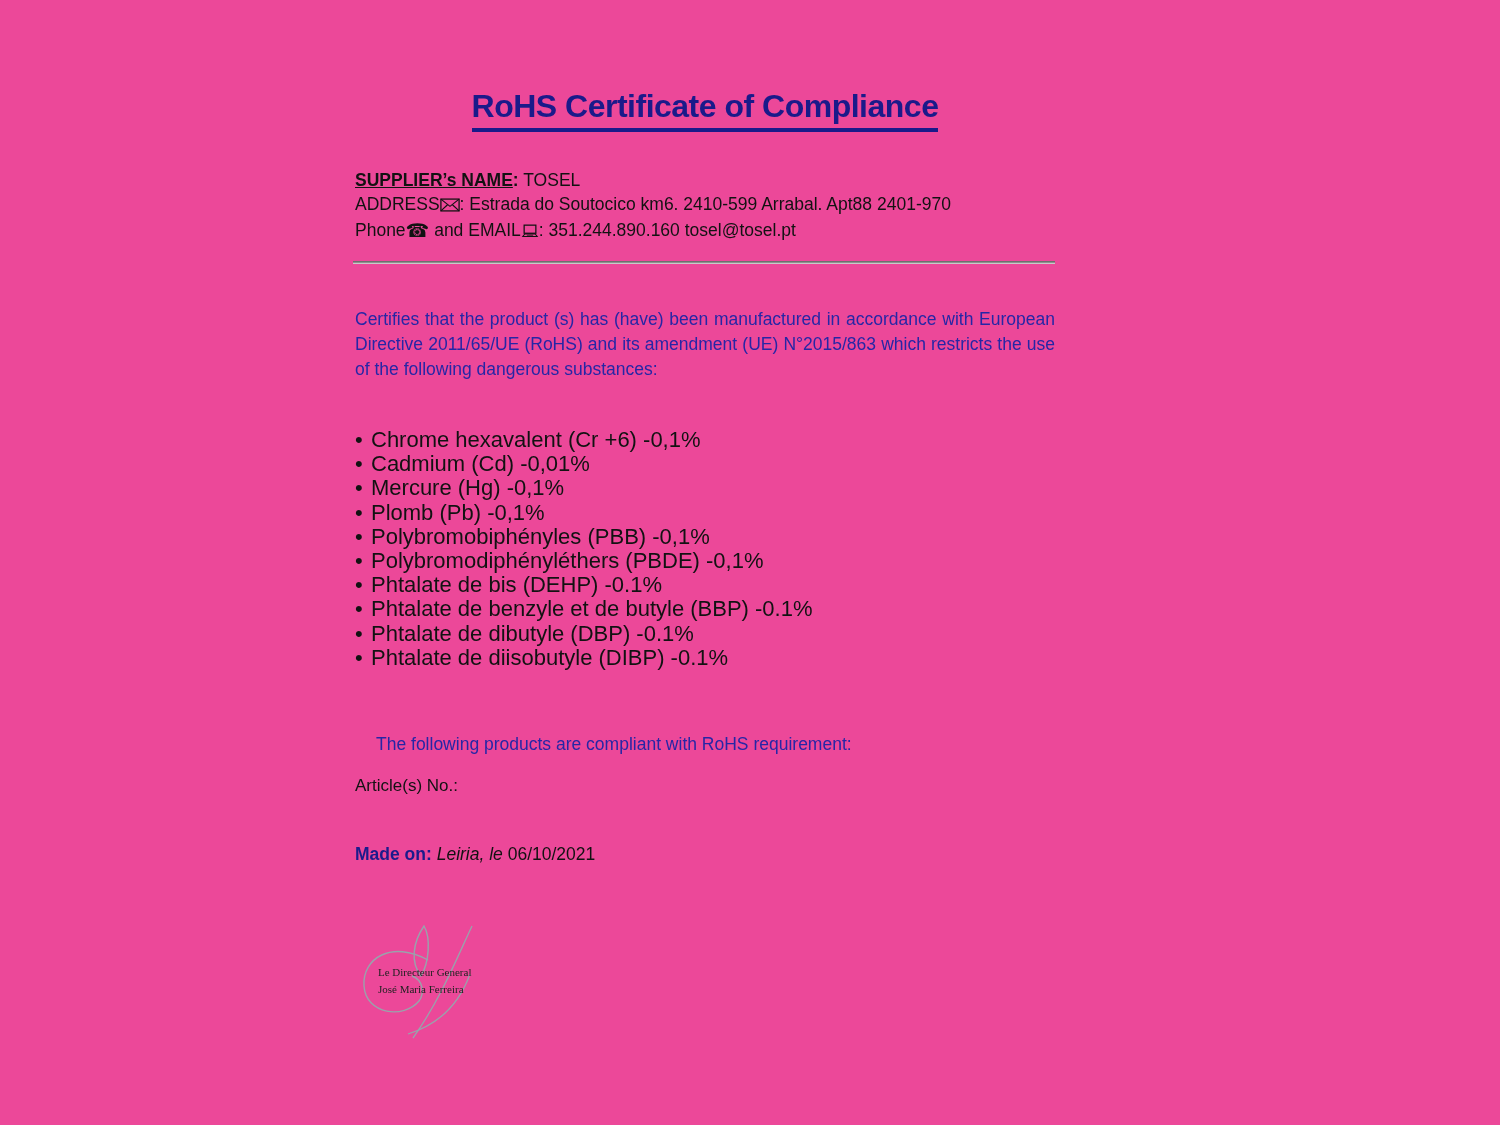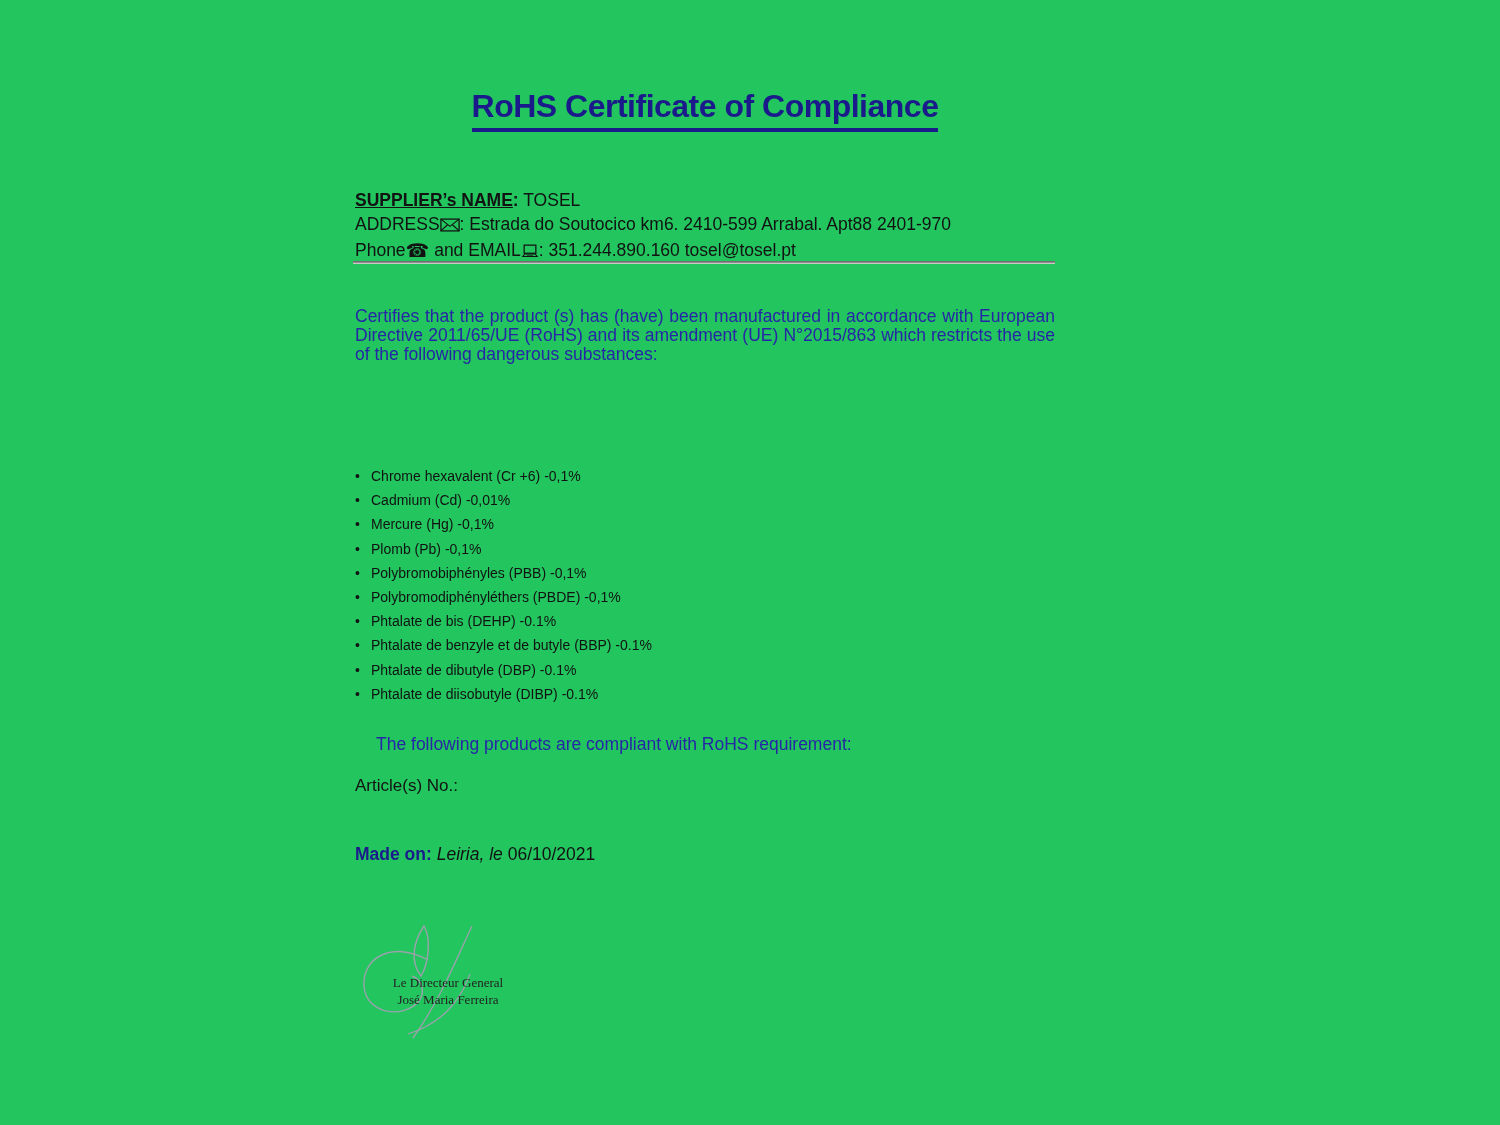--- a/index.html
+++ b/index.html
@@ -3,21 +3,21 @@
 <meta charset="utf-8">
 <style>
   * { margin: 0; padding: 0; box-sizing: border-box; }
   html, body { background: #ffffff; }
   body { font-family: "Liberation Sans", sans-serif; color: #1a1a1a; }
 
   .page {
     position: relative;
     width: 1500px;
     height: 1125px;
-    background: #22c55e;
+    background: #ec4899;
     overflow: hidden;
   }
 
   
   .title-wrap {
     position: absolute;
     left: 355px;
     top: 88px;
     width: 700px;
     text-align: center;
@@ -38,21 +38,21 @@
     left: 1053px;
     top: 84px;
     width: 96px;
     height: 100px;
   }
 
   
   .supplier-block {
     position: absolute;
     left: 355px;
-    top: 188px;
+    top: 168px;
     width: 700px;
     font-size: 17.5px;
     line-height: 24px;
     color: #121212;
   }
   .supplier-name-label {
     font-weight: bold;
     text-decoration: underline;
   }
   .bold-colon { font-weight: bold; }
@@ -78,35 +78,34 @@
     border-bottom: 1px solid #c9c9c9;
   }
 
   
   .statement {
     position: absolute;
     left: 355px;
     top: 307px;
     width: 700px;
     font-size: 17.5px;
-    line-height: 19px;
+    line-height: 25px;
     color: #2626a6;
     text-align: justify;
   }
 
   
   .substance-list {
     position: absolute;
     left: 355px;
     top: 428px;
     width: 700px;
     list-style: none;
-    font-size: 14px;
-    color: #121212;
-    margin-top: 36px;
+    font-size: 22px;
+    color: #121212;
   }
   .substance-list li {
     line-height: 24.2px;
     padding-left: 16px;
     position: relative;
   }
   .substance-list li::before {
     content: "\2022";
     position: absolute;
     left: 0;
@@ -159,25 +158,25 @@
     height: 135px;
   }
   .signature-strokes {
     position: absolute;
     left: 0;
     top: 0;
   }
   .signature-text {
     position: absolute;
     left: 28px;
-    top: 56px;
+    top: 46px;
     width: 140px;
-    text-align: center;
+    text-align: left;
     font-family: "Liberation Serif", serif;
-    font-size: 13px;
+    font-size: 11px;
     line-height: 17px;
     color: #222222;
   }
 </style>
 </head>
 <body>
 
 <div class="page">
 
   <div class="title-wrap">

